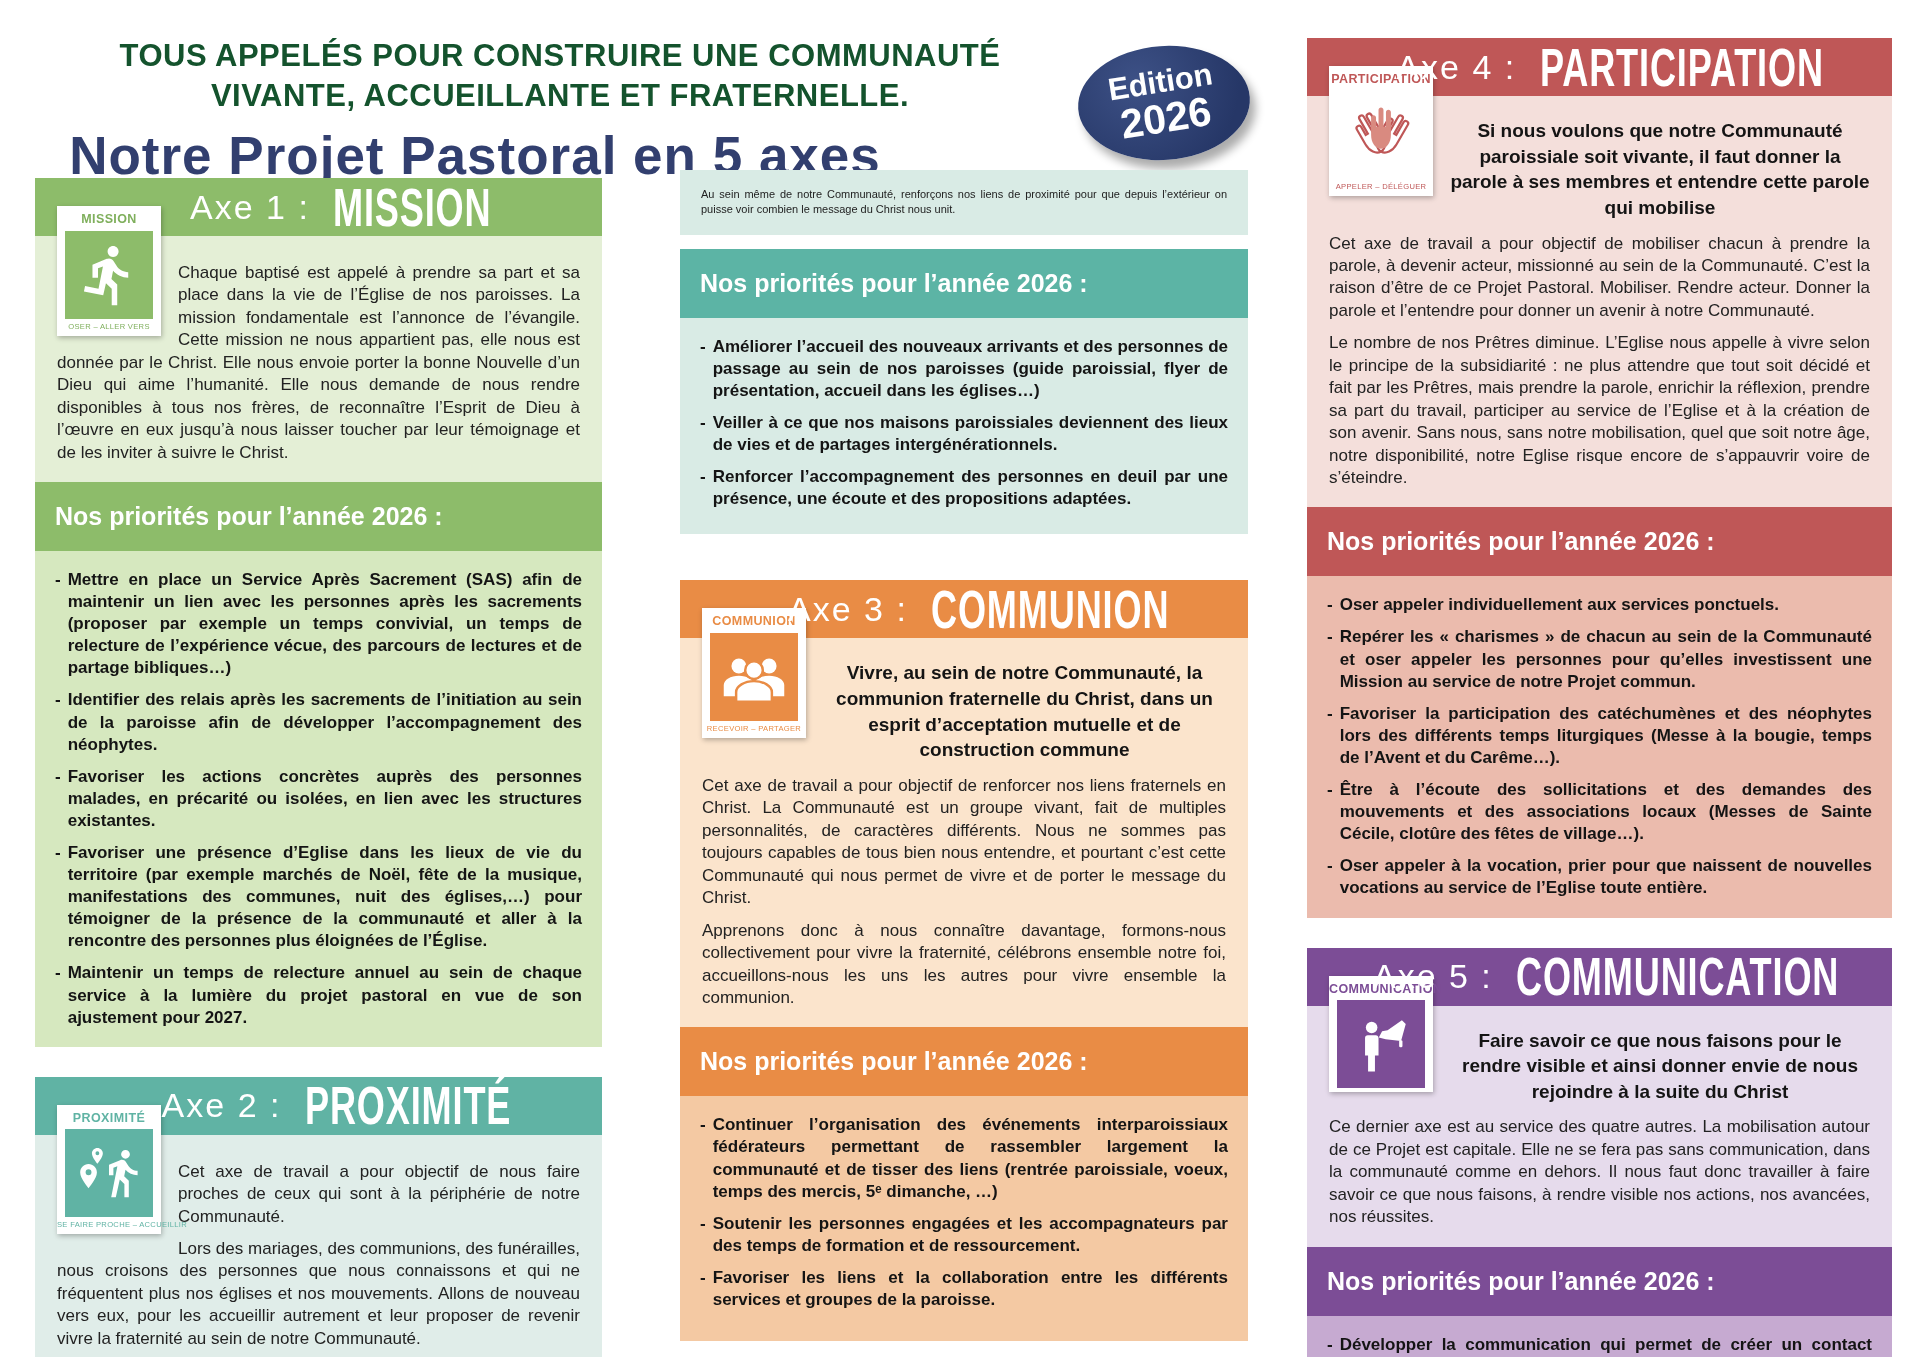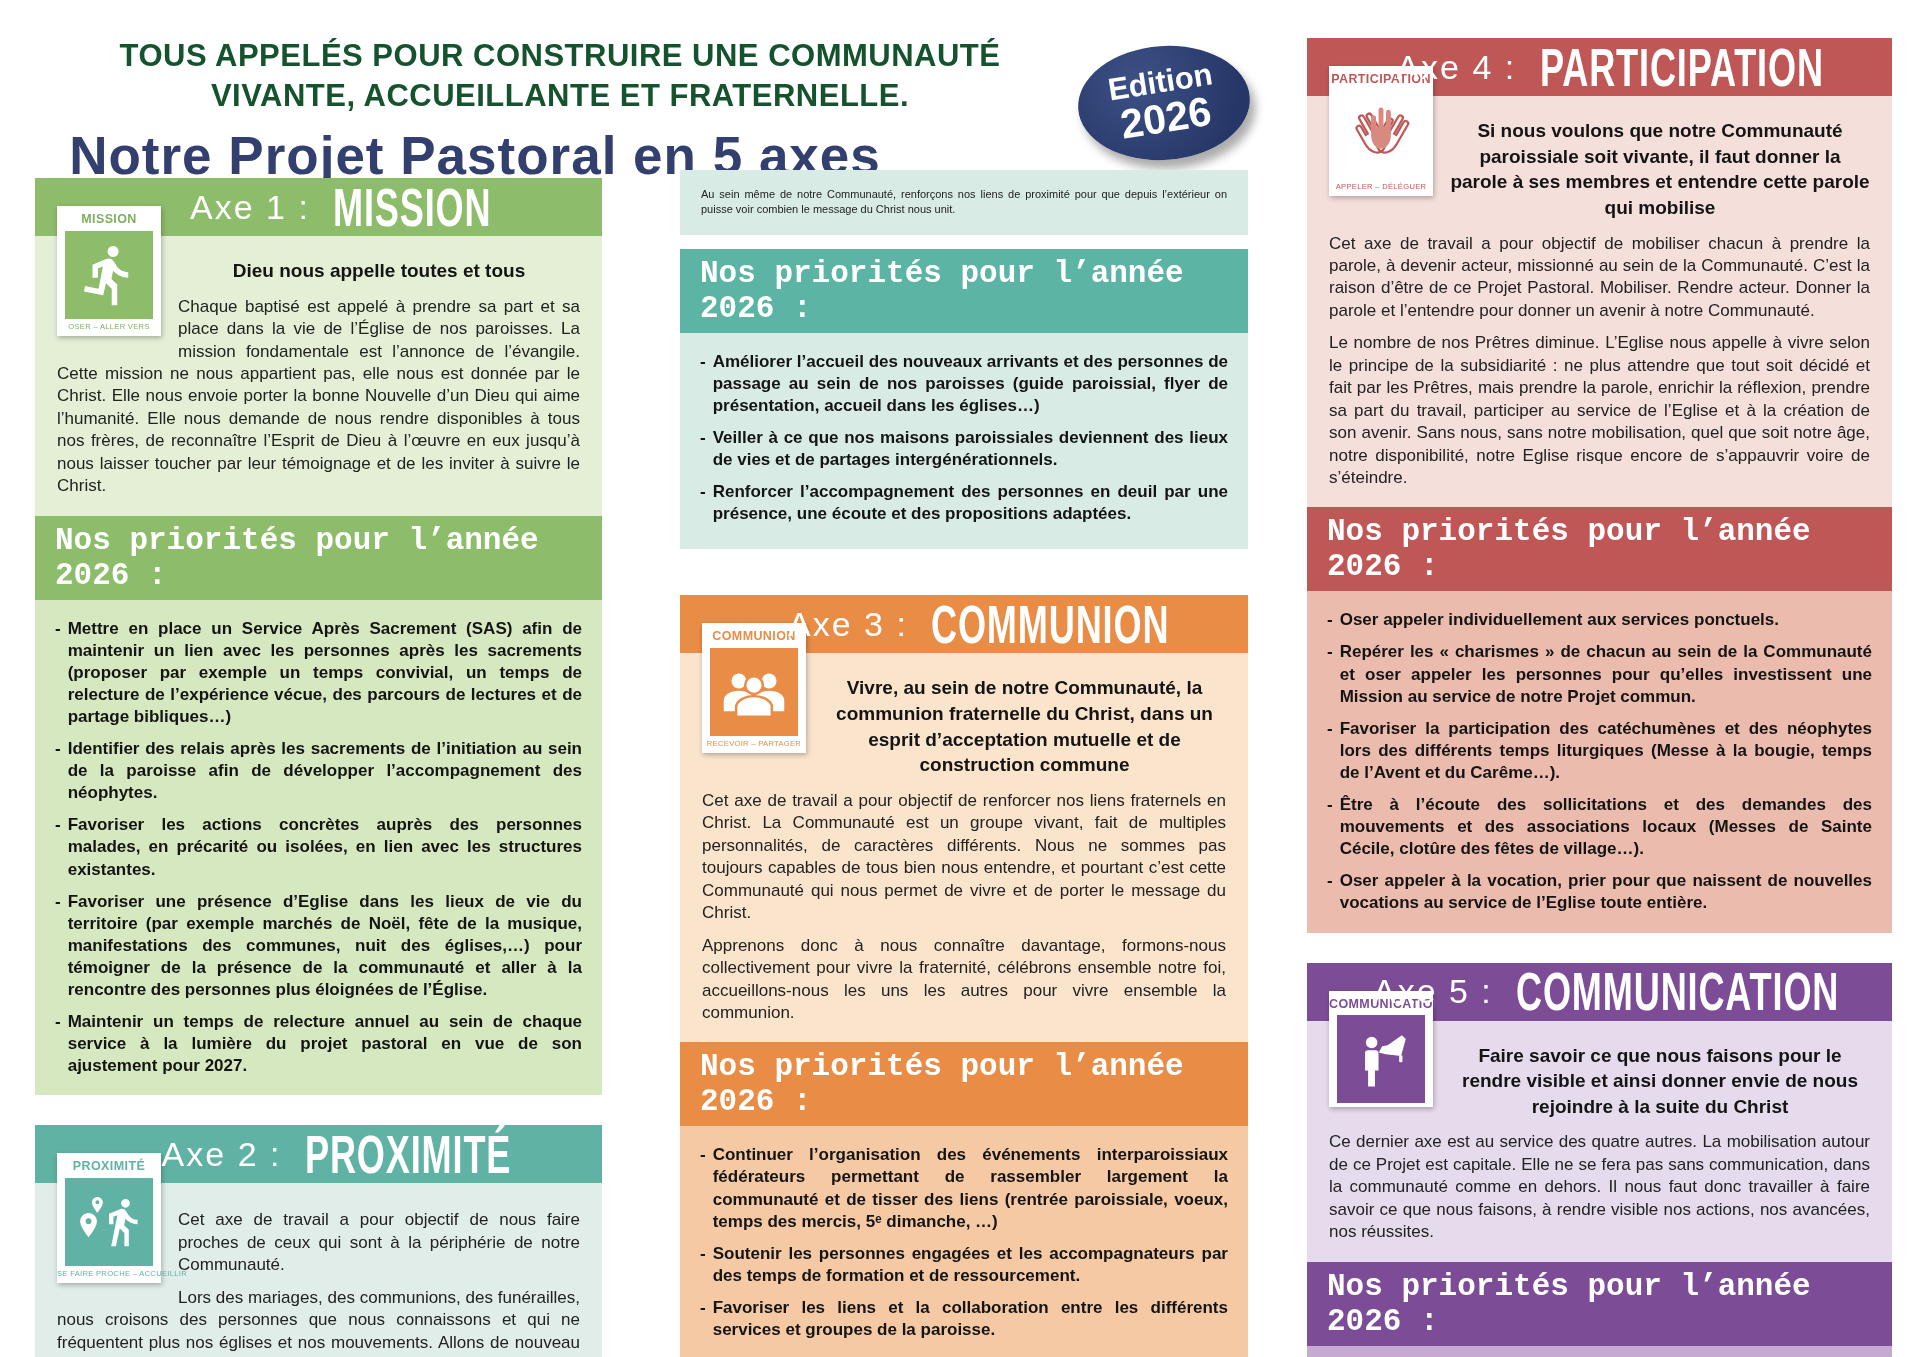--- a/index.html
+++ b/index.html
@@ -35,21 +35,21 @@
   .body p{margin:10px 0 0;}
   .intro{font-weight:bold;font-size:19px;line-height:1.35;text-align:center;margin:6px 0 12px;color:#141414;}
   .icon-card{
     float:left;width:104px;margin:-46px 17px 6px 0;background:#fff;
     padding:5px 0 4px;text-align:center;box-shadow:1px 2px 5px rgba(0,0,0,.28);
   }
   .icon-label{font-size:12.5px;font-weight:bold;letter-spacing:.4px;margin-bottom:3px;}
   .icon-square{width:88px;height:88px;margin:0 auto;display:flex;align-items:center;justify-content:center;}
   .icon-square svg{width:66px;height:66px;}
   .icon-caption{font-size:7.6px;font-weight:normal;letter-spacing:.3px;margin-top:3px;white-space:nowrap;}
-  .pri-bar{padding:7px 20px;color:#fff;font-weight:bold;font-size:31px;font-family:Liberation Mono, monospace;}
+  .pri-bar{padding:20px 20px;color:#fff;font-weight:bold;font-size:25px;}
   .pri-list{padding:8px 20px 18px;}
   .pri-item{display:flex;gap:7px;font-weight:bold;font-size:17px;line-height:1.3;text-align:justify;margin:10px 0 0;color:#141414;}
   .dash{flex:0 0 auto;}
   
   .intro-box{background:#D9EBE5;padding:17px 21px;font-size:11px;line-height:1.4;text-align:justify;margin-bottom:14px;}
   
   .axe1 .band,.axe1 .pri-bar{background:#8DBC6A;}
   .axe1 .body{background:#E4EFD6;}
   .axe1 .pri-list{background:#D6E8BF;}
   .c-axe1{color:#7FAF5C;} .bg-axe1{background:#8DBC6A;}
@@ -99,21 +99,20 @@
     <div class="body">
       <div class="icon-card">
         <div class="icon-label c-axe1">MISSION</div>
         <div class="icon-square bg-axe1">
           <svg viewBox="0 0 24 24" fill="#fff">
               <path d="M13.49 5.48c1.1 0 2-.9 2-2s-.9-2-2-2-2 .9-2 2 .9 2 2 2zm-3.6 13.9l1-4.4 2.1 2v6h2v-7.5l-2.1-2 .6-3c1.3 1.5 3.3 2.5 5.5 2.5v-2c-1.9 0-3.5-1-4.3-2.4l-1-1.6c-.4-.6-1-1-1.7-1-.3 0-.5.1-.8.1l-5.2 2.2v4.7h2v-3.4l1.8-.7-1.6 8.1-4.9-1-.4 2 7 1.4z"></path>
             </svg>
         </div>
         <div class="icon-caption c-axe1">OSER – ALLER VERS</div>
       </div>
-      <h3 class="intro">Dieu nous appelle toutes et tous</h3>
       <p>Chaque baptisé est appelé à prendre sa part et sa place dans la vie de l’Église de nos paroisses. La mission fondamentale est l’annonce de l’évangile. Cette mission ne nous appartient pas, elle nous est donnée par le Christ. Elle nous envoie porter la bonne Nouvelle d’un Dieu qui aime l’humanité. Elle nous demande de nous rendre disponibles à tous nos frères, de reconnaître l’Esprit de Dieu à l’œuvre en eux jusqu’à nous laisser toucher par leur témoignage et de les inviter à suivre le Christ.</p>
     </div>
     <div class="pri-bar">Nos priorités pour l’année 2026 :</div>
     <div class="pri-list">
       <div class="pri-item">
           <span class="dash">-</span>
           <span>Mettre en place un Service Après Sacrement (SAS) afin de maintenir un lien avec les personnes après les sacrements (proposer par exemple un temps convivial, un temps de relecture de l’expérience vécue, des parcours de lectures et de partage bibliques…)</span>
         </div>
       <div class="pri-item">
           <span class="dash">-</span>

